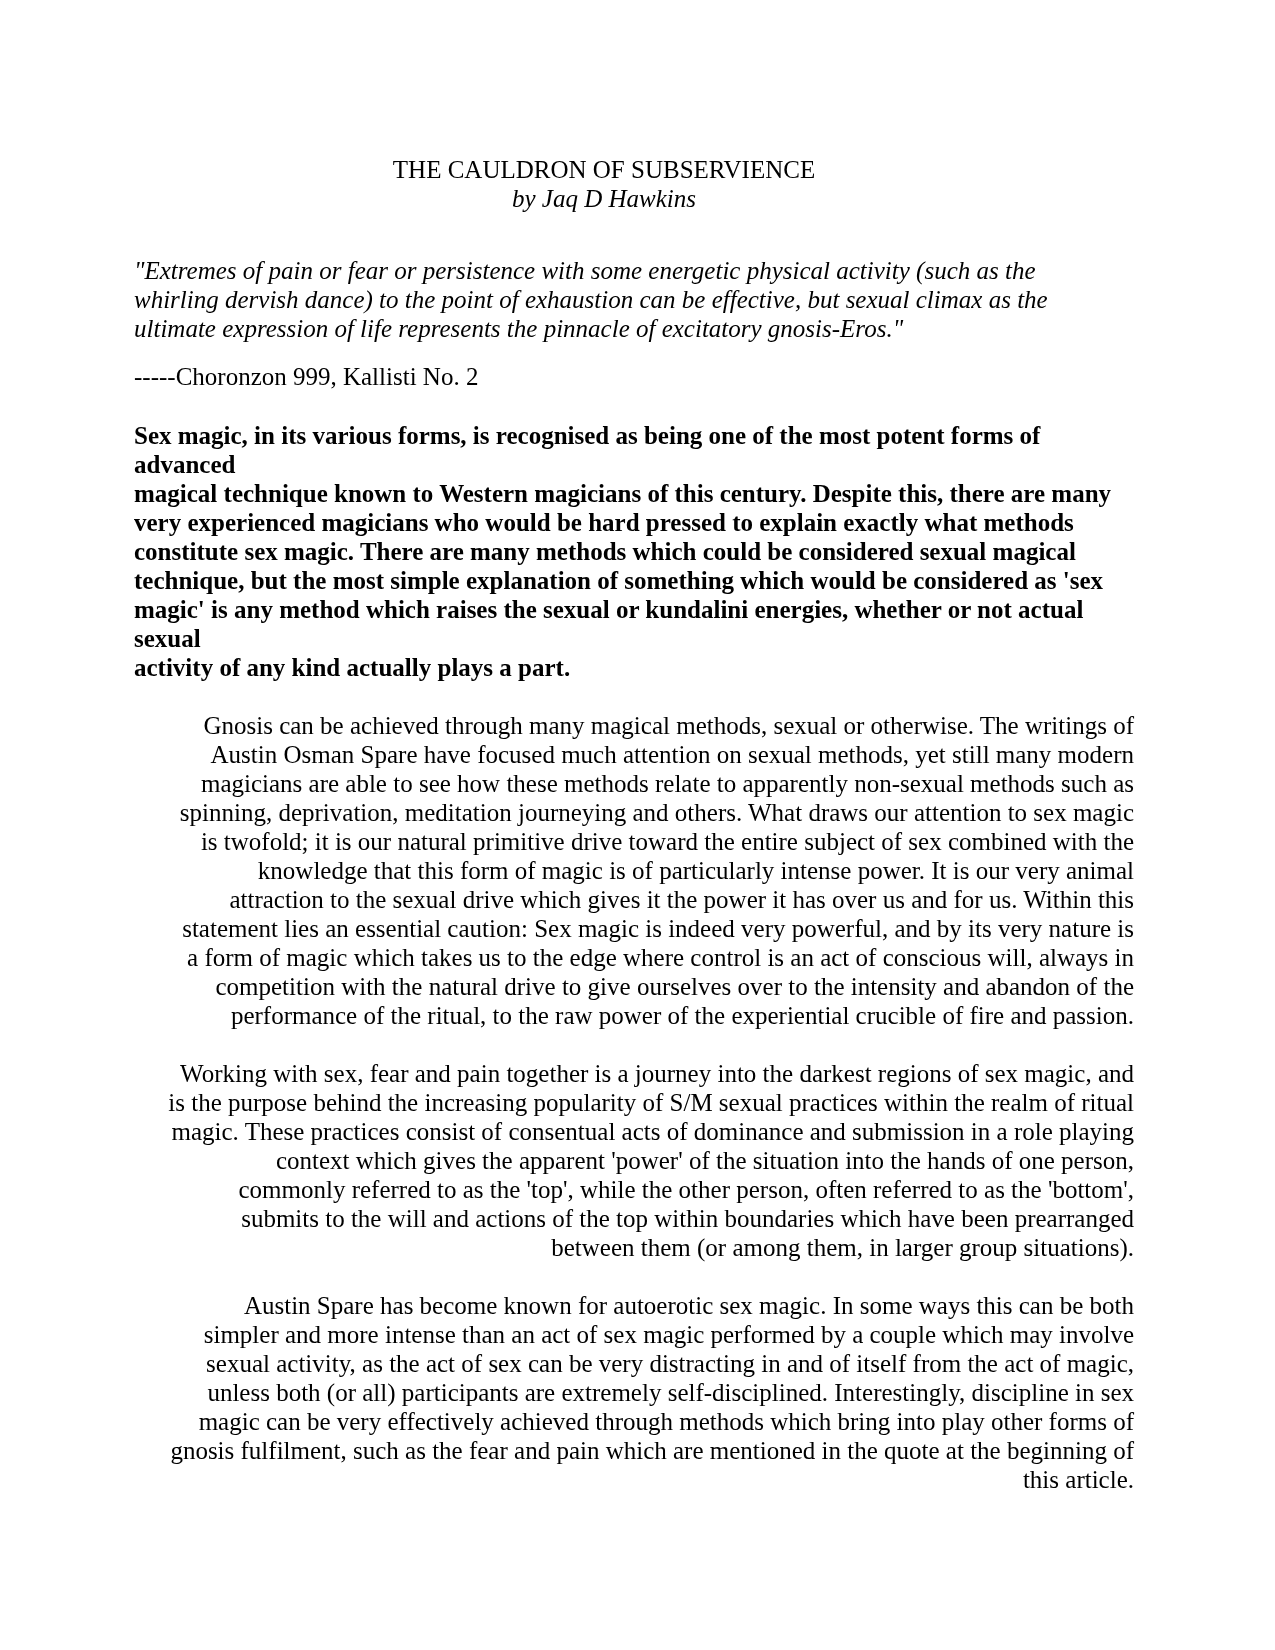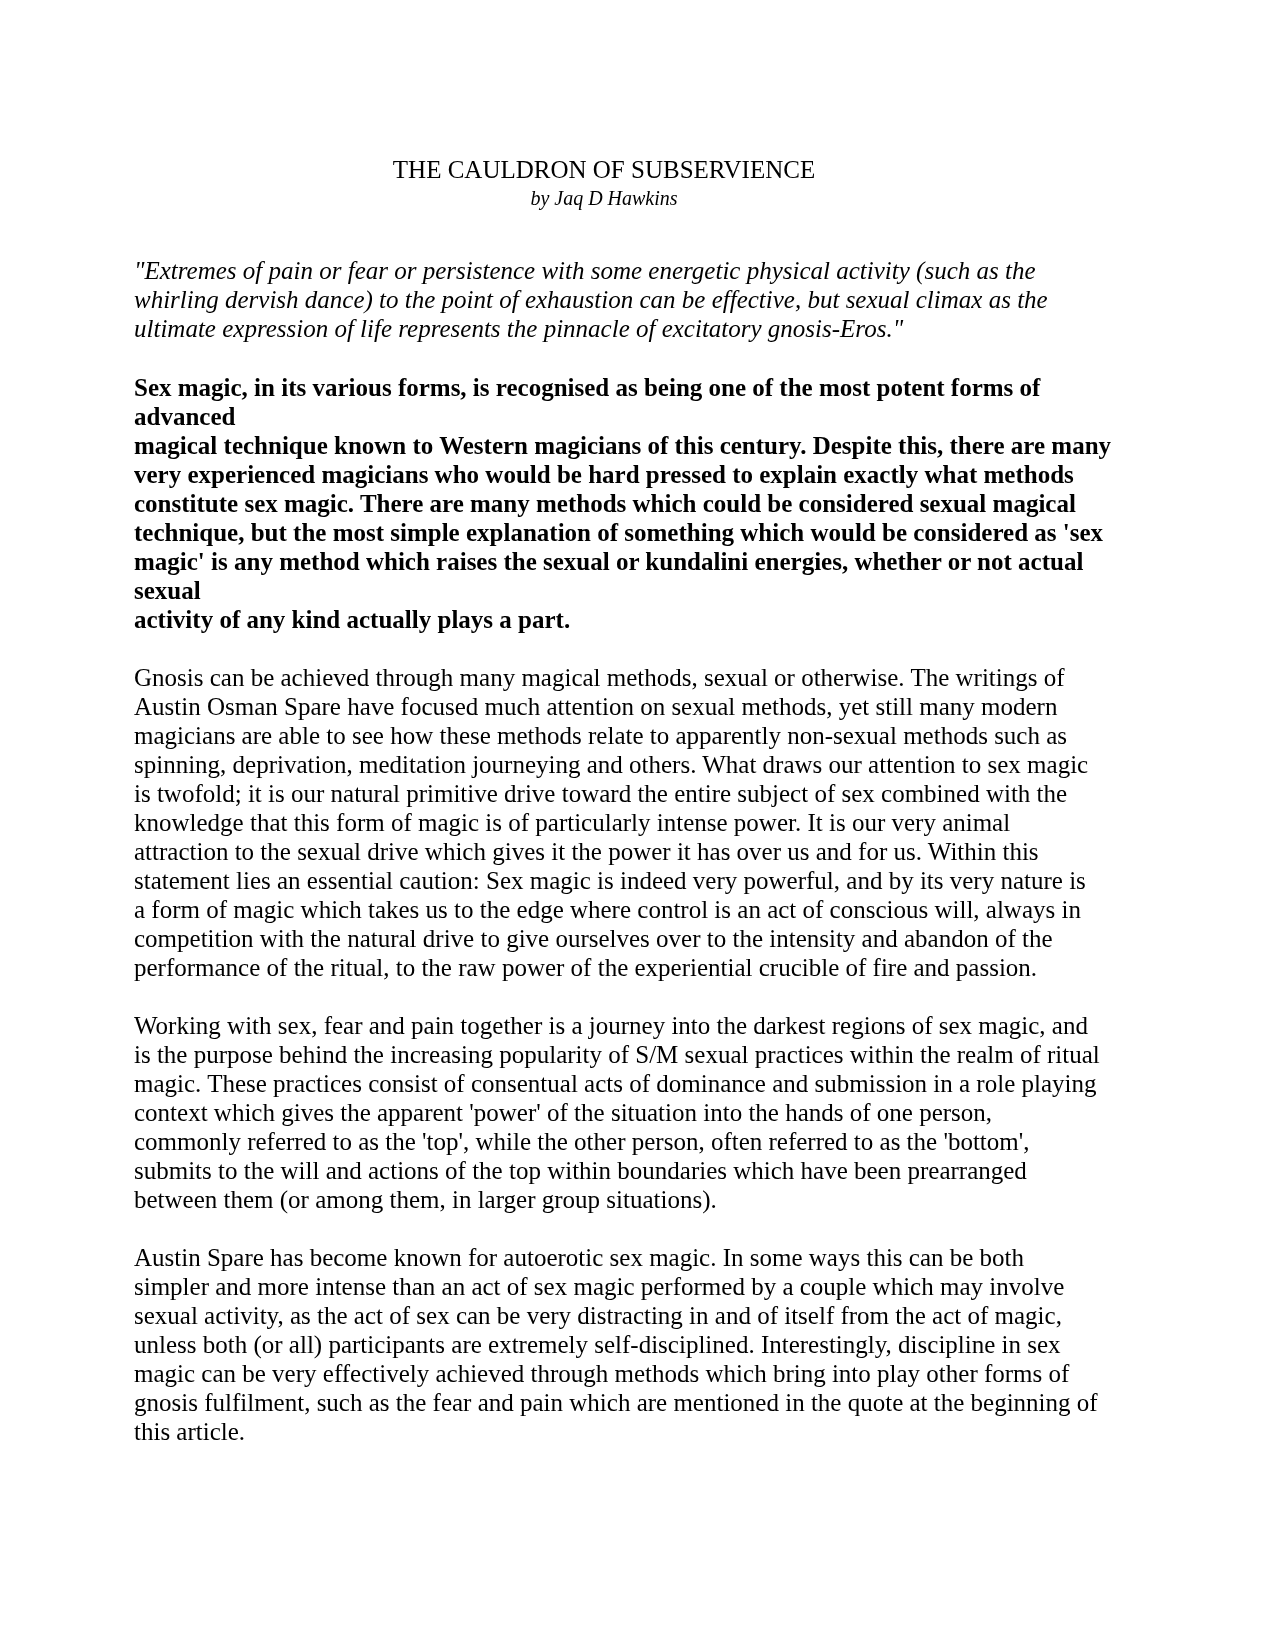--- a/index.html
+++ b/index.html
@@ -28,21 +28,21 @@
     text-align: center;
   }
   .title {
     font-size: 25px;
     line-height: 29px;
     font-weight: normal;
     margin: 0;
     white-space: pre-line;
   }
   .byline {
-    font-size: 20px;
+    font-size: 25px;
     line-height: 29px;
     font-style: italic;
     margin: 0;
     white-space: pre-line;
   }
   p {
     font-size: 25px;
     line-height: 29px;
     margin: 0;
     max-width: 1000px;
@@ -54,35 +54,37 @@
   }
   .attribution {
     margin-top: 19px;
   }
   .para-first {
     margin-top: 30px;
     font-weight: bold;
   }
   .para {
     margin-top: 29px;
+    text-align: right;
   }
 </style>
 </head>
 <body>
 
 <div class="page">
   <div class="header">
     <h1 class="title">THE CAULDRON OF SUBSERVIENCE</h1>
     <div class="byline">by Jaq D Hawkins</div>
   </div>
 
   <p class="quote">"Extremes of pain or fear or persistence with some energetic physical activity (such as the
 whirling dervish dance) to the point of exhaustion can be effective, but sexual climax as the
 ultimate expression of life represents the pinnacle of excitatory gnosis-Eros."</p>
 
+  <p class="attribution">-----Choronzon 999, Kallisti No. 2</p>
 
   <p class="para-first">Sex magic, in its various forms, is recognised as being one of the most potent forms of advanced
 magical technique known to Western magicians of this century. Despite this, there are many
 very experienced magicians who would be hard pressed to explain exactly what methods
 constitute sex magic. There are many methods which could be considered sexual magical
 technique, but the most simple explanation of something which would be considered as 'sex
 magic' is any method which raises the sexual or kundalini energies, whether or not actual sexual
 activity of any kind actually plays a part.</p>
 
   <p class="para">Gnosis can be achieved through many magical methods, sexual or otherwise. The writings of

